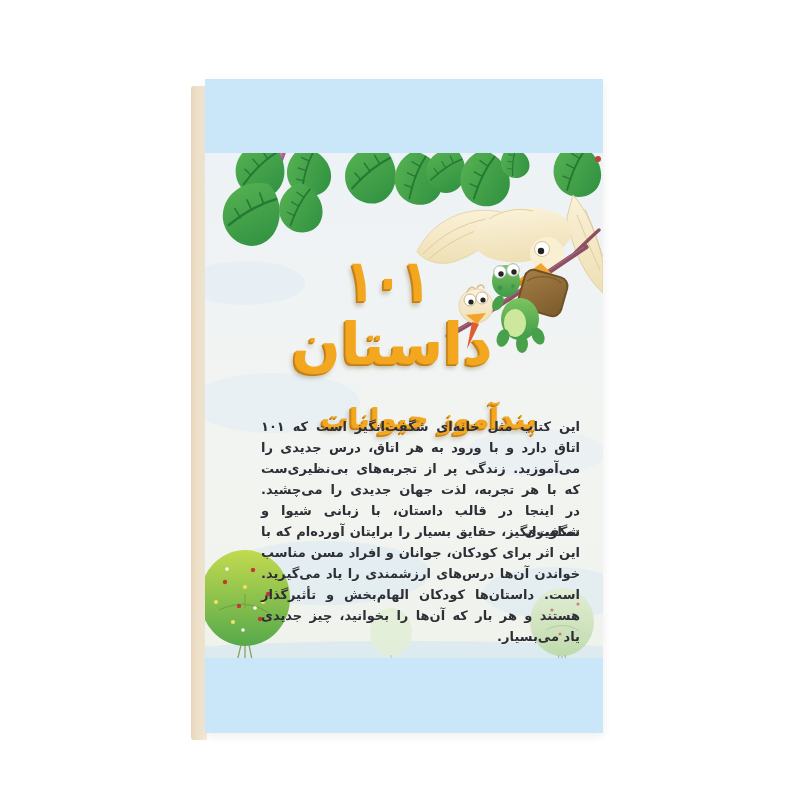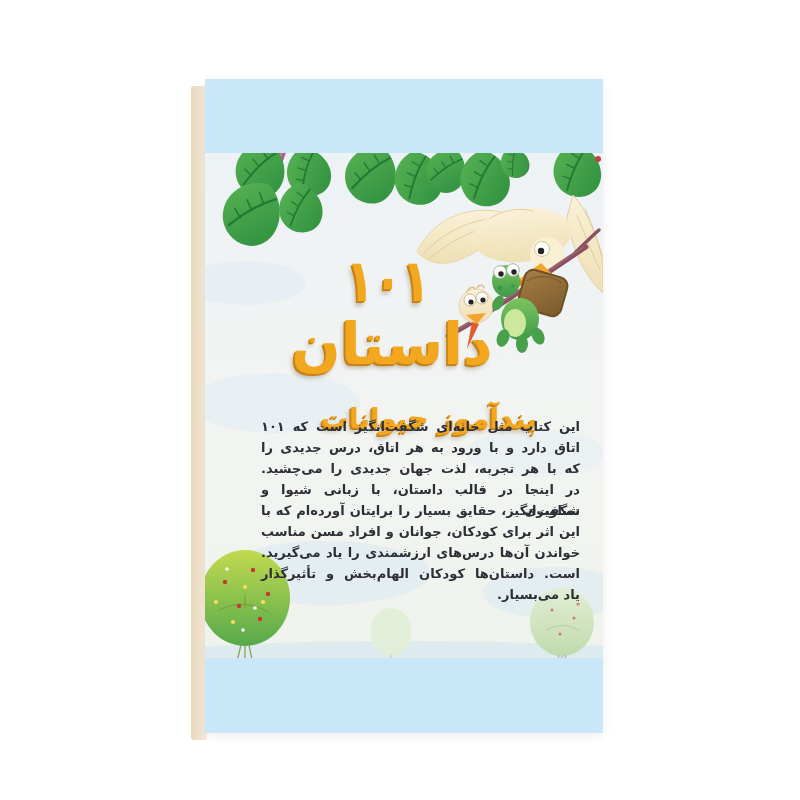--- a/index.html
+++ b/index.html
@@ -196,25 +196,27 @@
           </g>
         </svg>
 
         <div class="title-line title-num">۱۰۱</div>
         <div class="title-line title-word">داستان</div>
         <div class="title-line title-sub">پندآموز حیوانات</div>
 
         <div class="desc" id="desc">
             <div class="line">این کتاب مثل خانه‌ای شگفت‌انگیز است که ۱۰۱</div>
             <div class="line">اتاق دارد و با ورود به هر اتاق، درس جدیدی را</div>
+            <div class="line">می‌آموزید. زندگی پر از تجربه‌های بی‌نظیری‌ست</div>
             <div class="line">که با هر تجربه، لذت جهان جدیدی را می‌چشید.</div>
             <div class="line">در اینجا در قالب داستان، با زبانی شیوا و تصاویری</div>
             <div class="line">شگفت‌انگیز، حقایق بسیار را برایتان آورده‌ام که با</div>
             <div class="line">این اثر برای کودکان، جوانان و افراد مسن مناسب</div>
             <div class="line">خواندن آن‌ها درس‌های ارزشمندی را یاد می‌گیرید.</div>
             <div class="line">است. داستان‌ها کودکان الهام‌بخش و تأثیرگذار</div>
+            <div class="line">هستند و هر بار که آن‌ها را بخوانید، چیز جدیدی</div>
             <div class="line">یاد می‌بسیار.</div>
           </div>
 
       </div>
     </div>
   </div>
 </div>
 
 </body></html>

